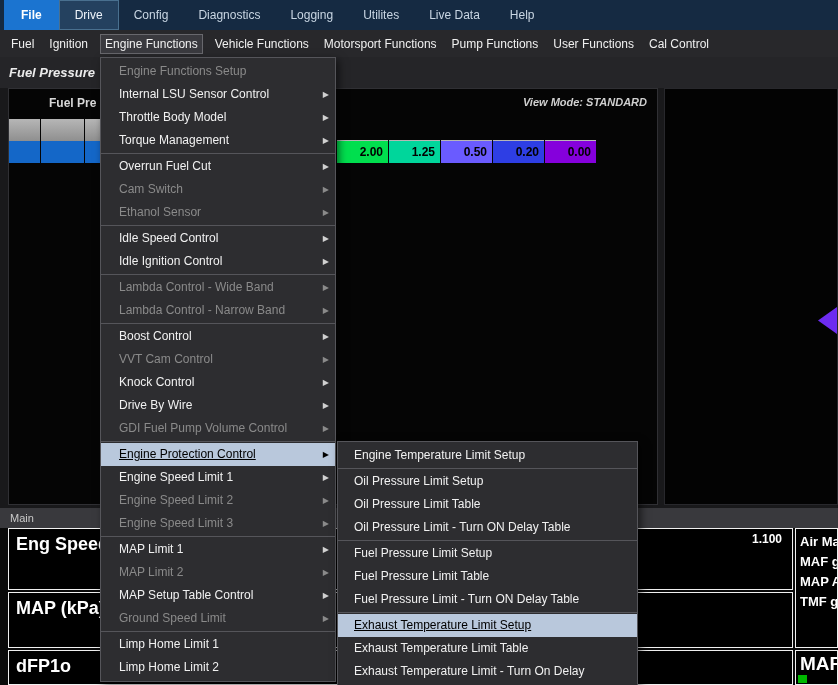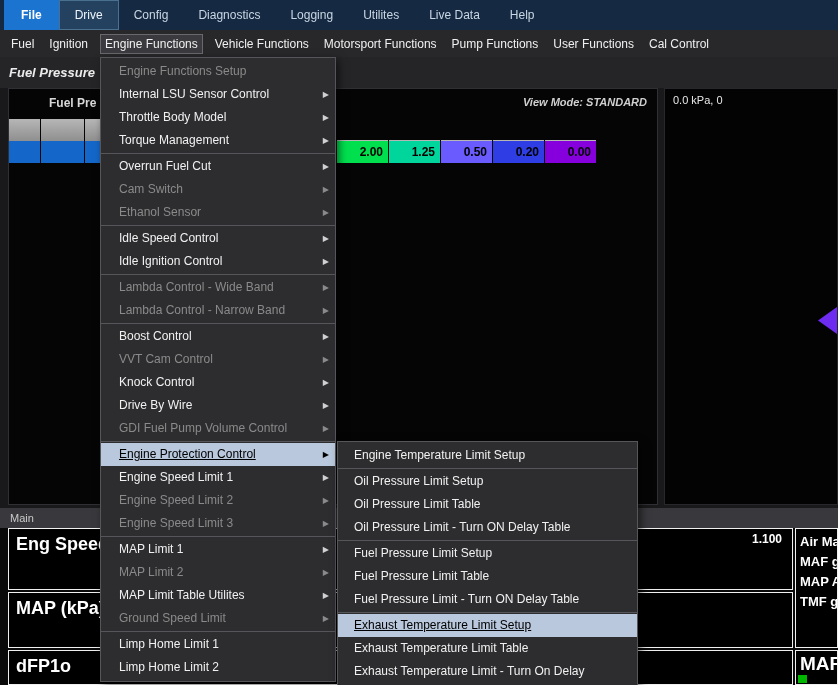--- a/index.html
+++ b/index.html
@@ -96,21 +96,20 @@
       <div class="cellrow" style="top:52px">
         <div class="vcell" style="background-color: rgb(0, 223, 78);">2.00</div>
         <div class="vcell" style="background-color: rgb(0, 214, 155);">1.25</div>
         <div class="vcell" style="background-color: rgb(106, 91, 255);">0.50</div>
         <div class="vcell" style="background-color: rgb(46, 62, 228);">0.20</div>
         <div class="vcell" style="background-color: rgb(133, 0, 220);">0.00</div>
       </div>
     </div>
 
     <div class="graphpanel">
-      <div class="readout">0.0 kPa, 0</div>
       <div class="marker" style="background-color: rgb(109, 44, 240);"></div>
     </div>
   </div>
 
   <div class="mainbar">Main</div>
   <div class="bottom">
     <div class="gaugebox g1">
       <div class="glabel">Eng Speed (</div>
       <div class="gvalue">1.100</div>
     </div>
@@ -176,21 +175,21 @@
     <div class="mi"><span>Drive By Wire</span><span class="arrow">▶</span></div>
     <div class="mi dis"><span>GDI Fuel Pump Volume Control</span><span class="arrow">▶</span></div>
     <div class="msep"></div>
     <div class="mi hl"><span>Engine Protection Control</span><span class="arrow">▶</span></div>
     <div class="mi"><span>Engine Speed Limit 1</span><span class="arrow">▶</span></div>
     <div class="mi dis"><span>Engine Speed Limit 2</span><span class="arrow">▶</span></div>
     <div class="mi dis"><span>Engine Speed Limit 3</span><span class="arrow">▶</span></div>
     <div class="msep"></div>
     <div class="mi"><span>MAP Limit 1</span><span class="arrow">▶</span></div>
     <div class="mi dis"><span>MAP Limit 2</span><span class="arrow">▶</span></div>
-    <div class="mi"><span>MAP Limit Table Utilites</span><span class="arrow">▶</span></div>
+    <div class="mi"><span>MAP Setup Table Control</span><span class="arrow">▶</span></div>
     <div class="mi dis"><span>Ground Speed Limit</span><span class="arrow">▶</span></div>
     <div class="msep"></div>
     <div class="mi"><span>Limp Home Limit 1</span></div>
     <div class="mi"><span>Limp Home Limit 2</span></div>
   </div>
 
   <div class="menu submenu">
     <div class="mi"><span>Engine Temperature Limit Setup</span></div>
     <div class="msep"></div>
     <div class="mi"><span>Oil Pressure Limit Setup</span></div>

